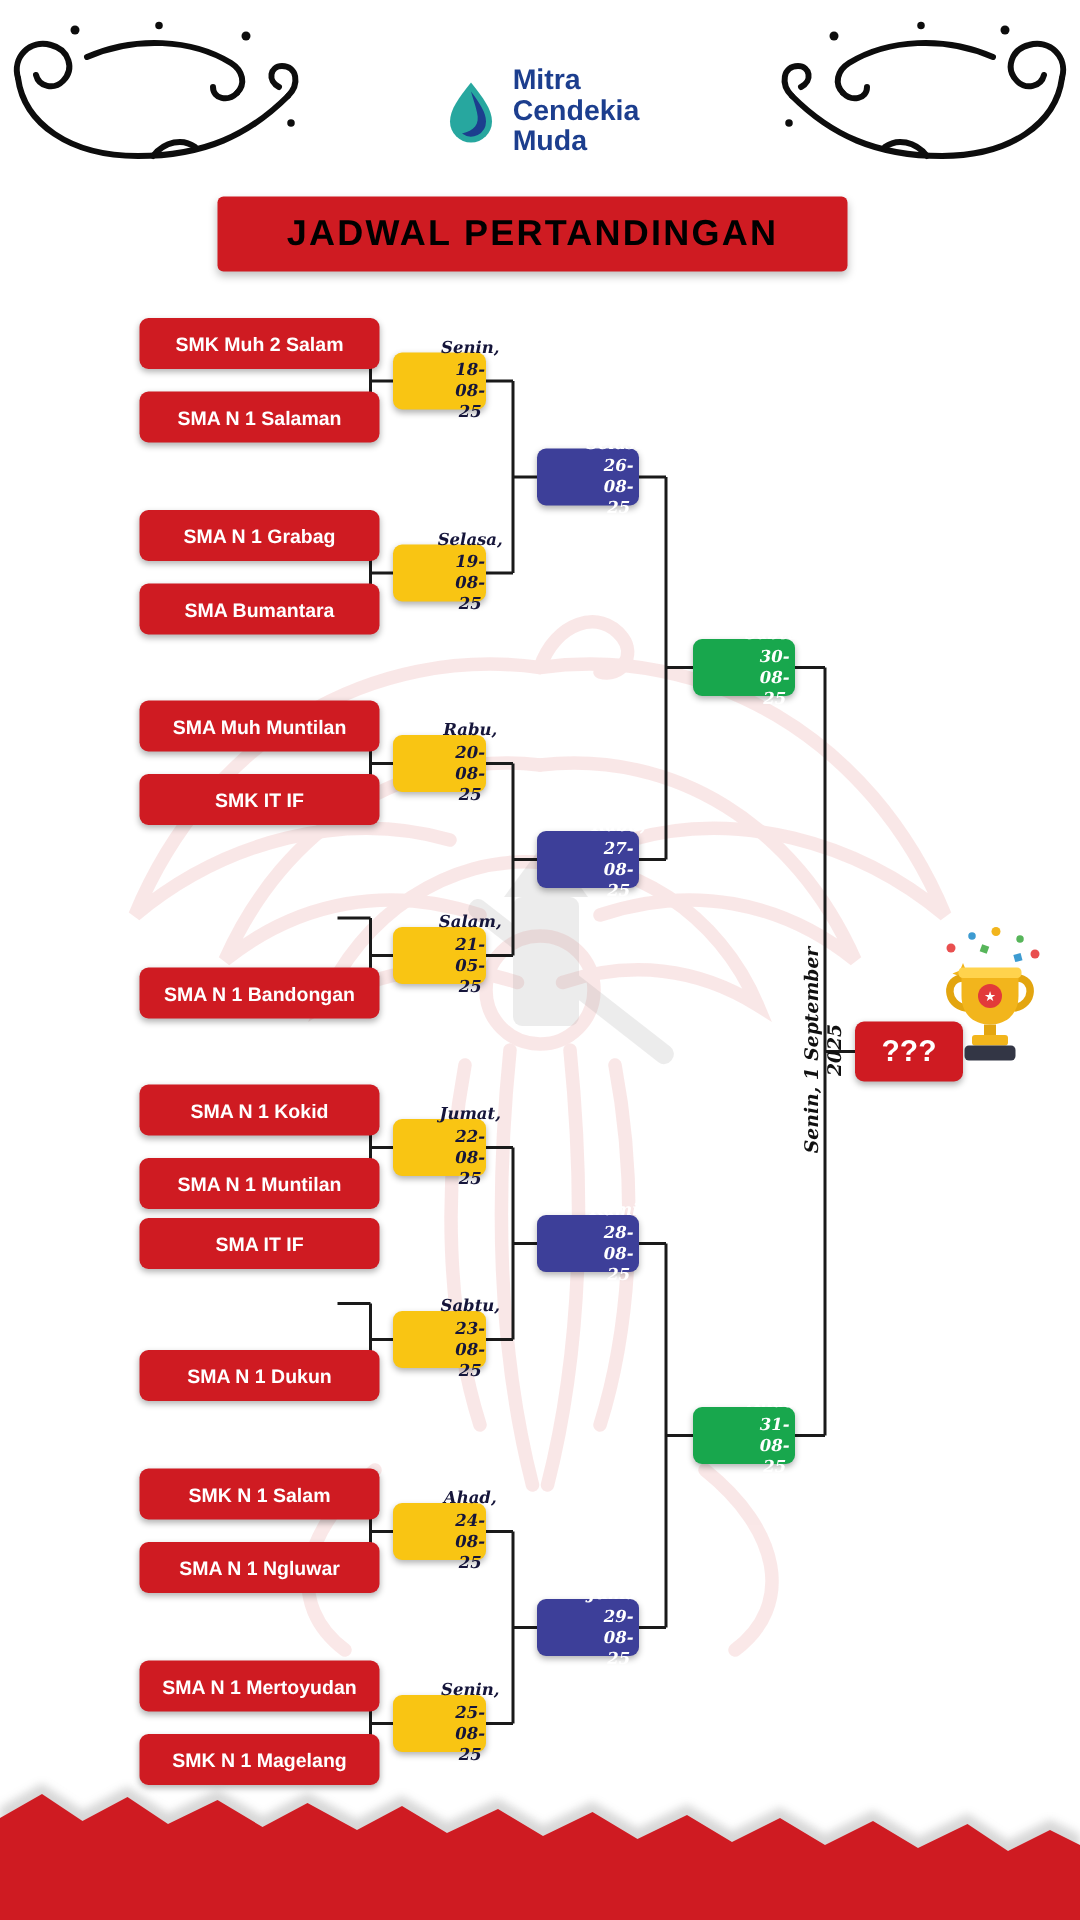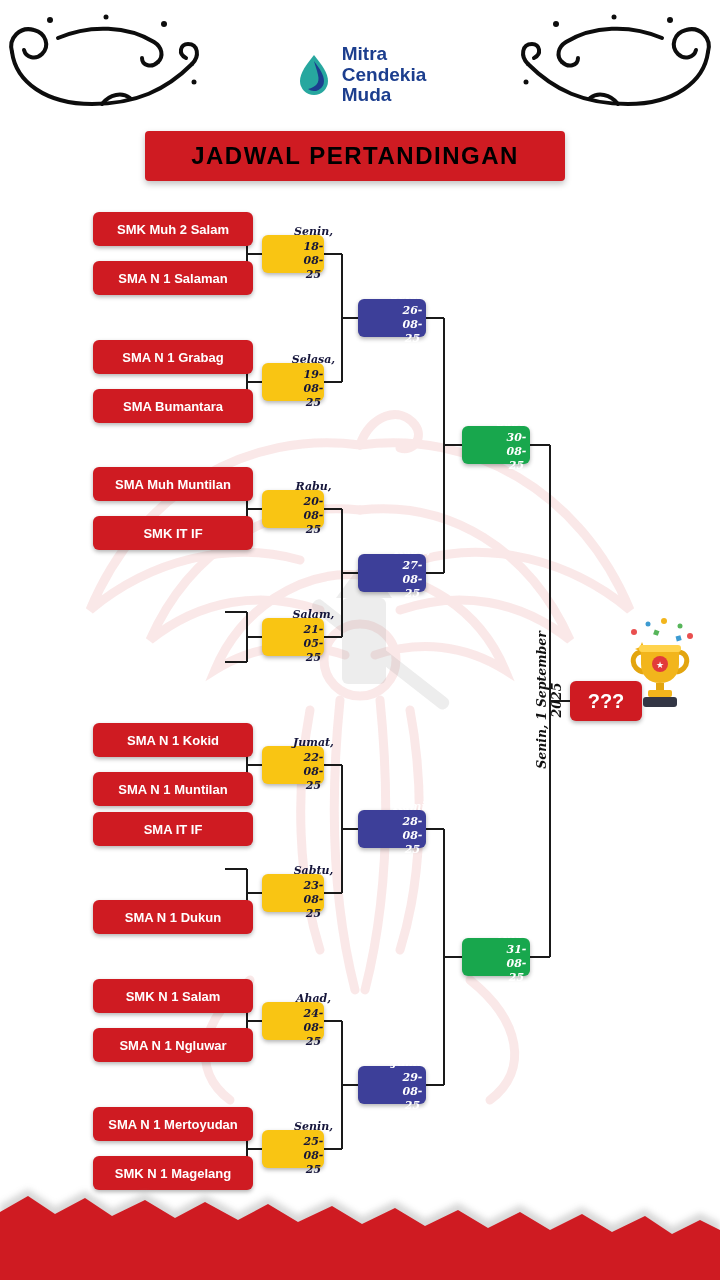--- a/index.html
+++ b/index.html
@@ -164,20 +164,21 @@
       <path d="M530 445 H550 M530 957 H550 M550 445 V957 M550 701 H570"></path>
     </g>
   </svg>
 
   <div class="team" style="top:212px">SMK Muh 2 Salam</div>
   <div class="team" style="top:261px">SMA N 1 Salaman</div>
   <div class="team" style="top:340px">SMA N 1 Grabag</div>
   <div class="team" style="top:467px">SMA Muh Muntilan</div>
   <div class="team" style="top:389px">SMA Bumantara</div>
   <div class="team" style="top:516px">SMK IT IF</div>
+  <div class="team" style="top:645px">SMA N 1 Bandongan</div>
   <div class="team" style="top:723px">SMA N 1 Kokid</div>
   <div class="team" style="top:772px">SMA N 1 Muntilan</div>
   <div class="team" style="top:812px">SMA IT IF</div>
   <div class="team" style="top:900px">SMA N 1 Dukun</div>
   <div class="team" style="top:979px">SMK N 1 Salam</div>
   <div class="team" style="top:1028px">SMA N 1 Ngluwar</div>
   <div class="team" style="top:1107px">SMA N 1 Mertoyudan</div>
   <div class="team" style="top:1156px">SMK N 1 Magelang</div>
 
   <div class="match r1" style="top:235px">

